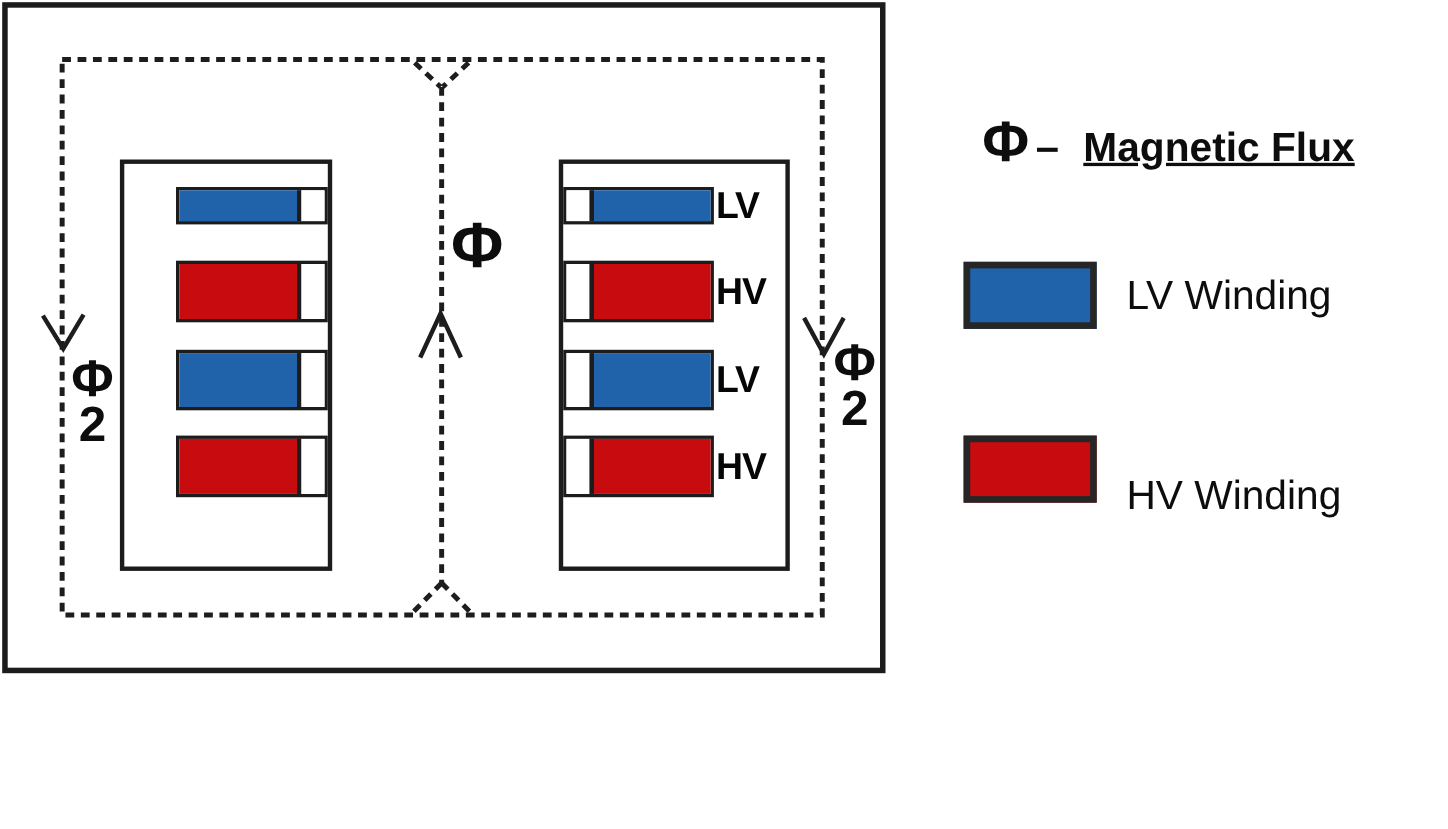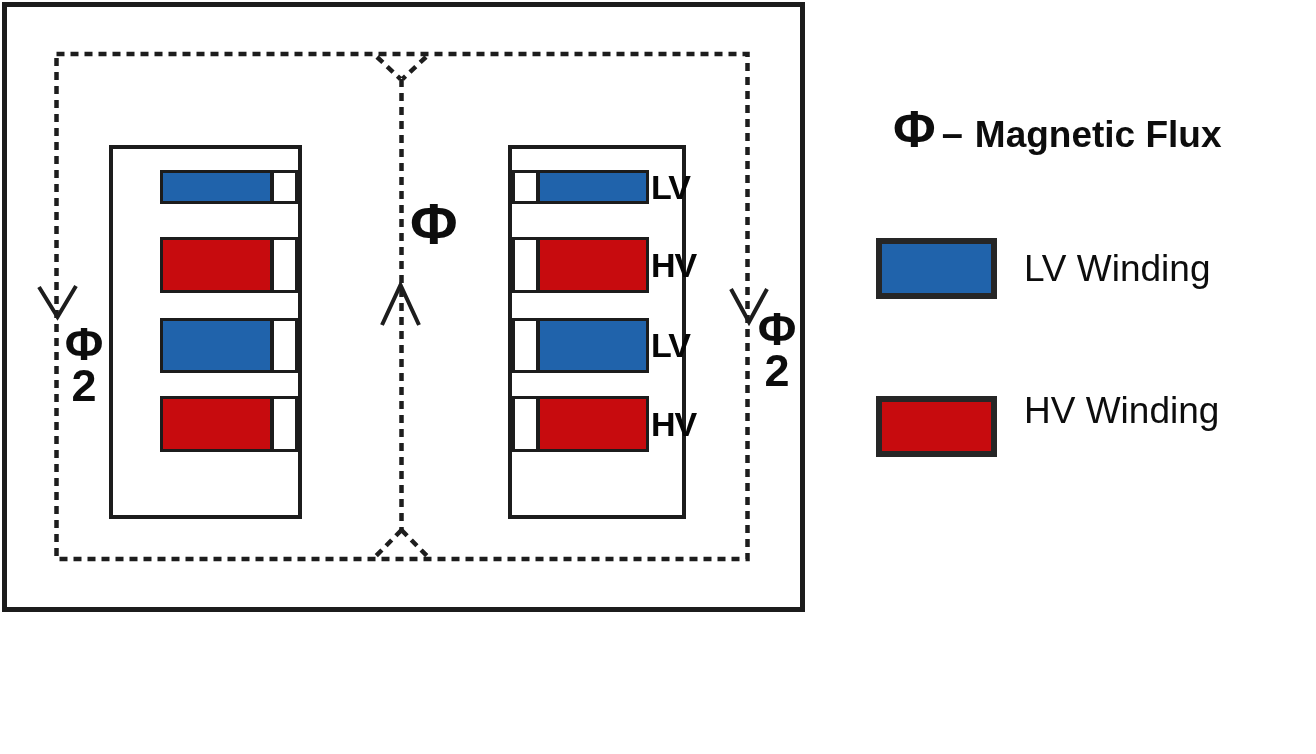--- a/index.html
+++ b/index.html
@@ -35,21 +35,21 @@
 
   
   .core-window {
     position: absolute;
     top: 145px;
     height: 374px;
     border: 4px solid #1c1c1c;
     background: #ffffff;
   }
   .core-window.left  { left: 109px; width: 193px; }
-  .core-window.right { left: 508px; width: 178px; }
+  .core-window.right { left: 508px; width: 210px; }
 
   .winding-row {
     position: absolute;
     display: flex;
     border: 3px solid #1c1c1c;
     background: #ffffff;
   }
   .core-window.left  .winding-row { left: 47px; width: 138px; }
   .core-window.right .winding-row { left: 0px;  width: 137px; }
 
@@ -102,21 +102,21 @@
   
   .legend-flux-row {
     position: absolute;
     left: 893px; top: 103px;
     display: flex;
     align-items: baseline;
     white-space: nowrap;
   }
   .legend-phi  { font-size: 52px; line-height: 52px; font-weight: bold; }
   .legend-dash { font-size: 38px; font-weight: bold; margin-left: 6px; }
-  .legend-flux-text { font-size: 37px; font-weight: bold; margin-left: 12px; letter-spacing: 0px; }
+  .legend-flux-text { font-size: 37px; font-weight: bold; margin-left: 22px; letter-spacing: 0px; text-decoration: underline; }
 
   .legend-swatch {
     position: absolute;
     left: 876px;
     width: 121px; height: 61px;
     border: 6px solid #262626;
   }
   .legend-swatch.lv { top: 238px; }
   .legend-swatch.hv { top: 396px; }
 
@@ -124,21 +124,21 @@
     position: absolute;
     left: 1024px;
     height: 61px;
     display: flex;
     align-items: center;
     font-size: 37px;
     font-weight: normal;
     white-space: nowrap;
   }
   .legend-item-label.lv { top: 238px; }
-  .legend-item-label.hv { top: 380px; }
+  .legend-item-label.hv { top: 420px; }
 </style>
 </head>
 <body>
 
 <div class="canvas">
 
   <div class="core-outline"></div>
 
   <svg class="flux-svg" viewBox="0 0 1316 754" xmlns="http://www.w3.org/2000/svg">
 

